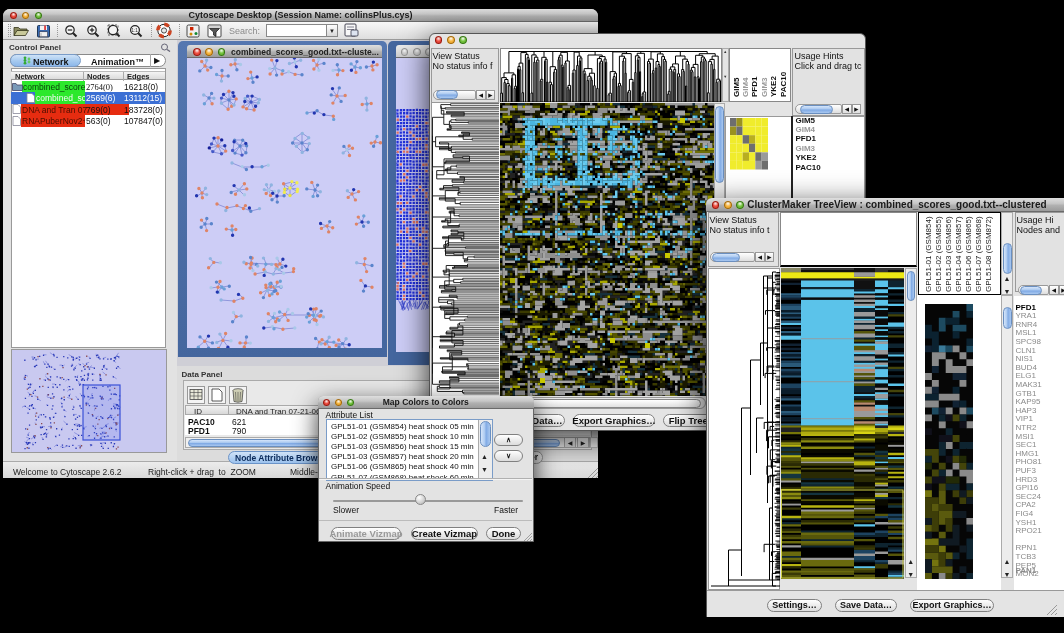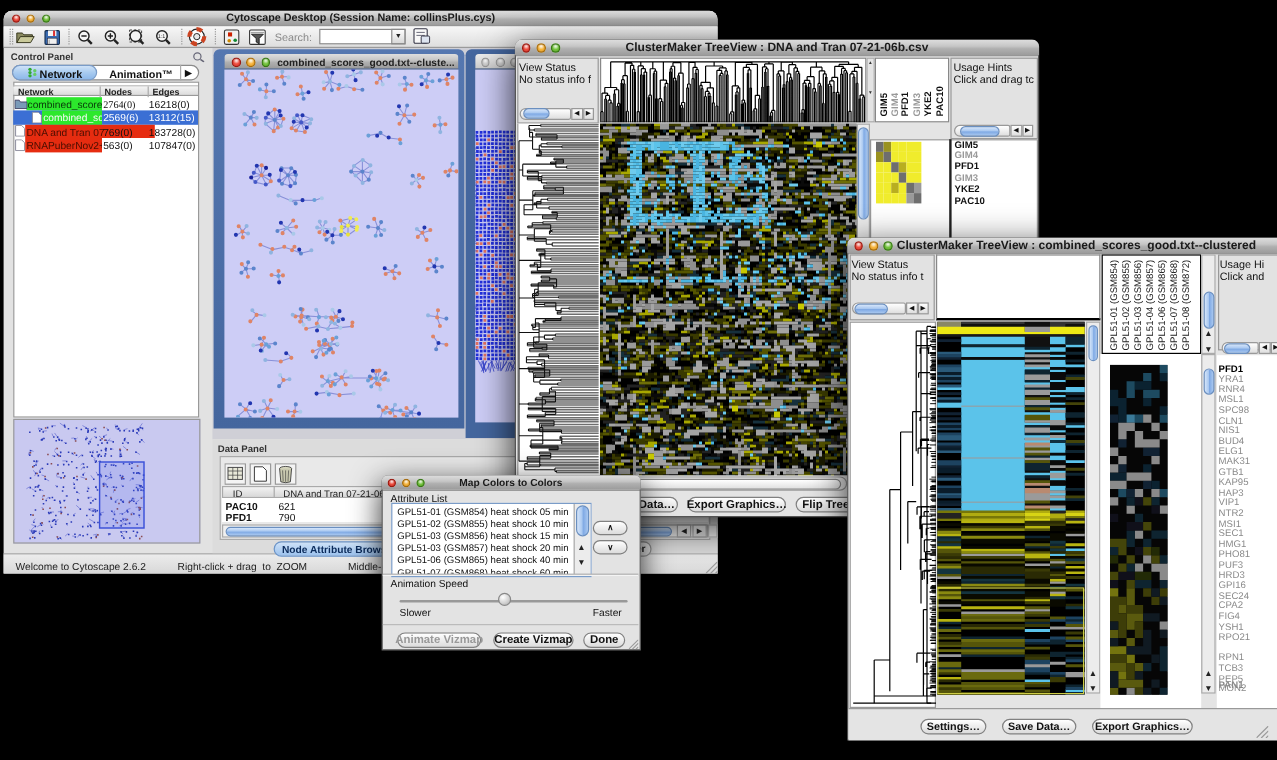--- a/index.html
+++ b/index.html
@@ -213,23 +213,20 @@
     <div style="position:absolute;left:185px;top:437px;width:405px;height:11px;background:#f0f0f0;border:1px solid #aaa;box-sizing:border-box;"></div>
     <div style="position:absolute;left:188px;top:438.5px;width:372px;height:8px;border-radius:8px;background:linear-gradient(#d5e5fa,#a9c8f0 45%,#7fa9e4 55%,#a9c8f0);border:1px solid #6a8fc0;box-sizing:border-box;"></div>
     <div style="position:absolute;left:564px;top:437px;width:12px;height:11px;background:linear-gradient(#fdfdfd,#ddd);border:1px solid #aaa;box-sizing:border-box;font-size:6px;text-align:center;line-height:10px;color:#222;">◀</div>
     <div style="position:absolute;left:577px;top:437px;width:12px;height:11px;background:linear-gradient(#fdfdfd,#ddd);border:1px solid #aaa;box-sizing:border-box;font-size:6px;text-align:center;line-height:10px;color:#222;">▶</div>
     <div style="position:absolute;left:590px;top:437px;width:8px;height:11px;background:#f4f4f4;border:1px solid #bbb;box-sizing:border-box;"></div>
     <div style="position:absolute;left:322px;top:451px;width:221px;height:13px;background:linear-gradient(#fdfdfd,#e4e4e4);border:1px solid #999;border-radius:7px;box-sizing:border-box;text-align:right;font-size:8.5px;font-weight:bold;color:#222;padding-right:4px;">Edge Attribute Browser</div>
     <div style="position:absolute;left:228px;top:451px;width:96px;height:13px;background:linear-gradient(#cfe2f7,#9cc2ee);border:1px solid #6a93c8;border-radius:7px;box-sizing:border-box;overflow:hidden;">
       <span style="position:absolute;left:6px;top:1px;font-size:8.5px;font-weight:bold;color:#0a2a5a;white-space:nowrap;">Node Attribute Brows</span>
     </div>
     <div style="position:absolute;left:429px;top:33px;width:437px;height:398px;background:#e4e4e4;border:1px solid #555;border-radius:6px 6px 0 0;box-sizing:border-box;box-shadow:0 8px 30px rgba(0,0,0,0.8);"></div>
-    <div style="position:absolute;left:429px;top:33px;width:437px;height:14px;background:linear-gradient(#dedede,#c6c6c6 42%,#b0b0b0 58%,#9b9b9b);border-bottom:1px solid #6a6a6a;border-radius:6px 6px 0 0;box-sizing:border-box;">
-      <div style="position:absolute;left:0;right:0;top:50%;transform:translateY(-52%);text-align:center;font-size:10px;font-weight:bold;color:#1a1a1a;white-space:nowrap;">ClusterMaker TreeView : DNA and Tran 07-21-06b.csv</div>
-    </div>
     <div style="position:absolute;left:434.6px;top:36.3px;width:7.8px;height:7.8px;border-radius:50%;background:radial-gradient(circle at 50% 30%,#ffffffcc 0 8%,transparent 42%),#ef4d3f;box-shadow:inset 0 0 1px 1px #8c130b;"></div>
     <div style="position:absolute;left:446.9px;top:36.3px;width:7.8px;height:7.8px;border-radius:50%;background:radial-gradient(circle at 50% 30%,#ffffffcc 0 8%,transparent 42%),#f8b63e;box-shadow:inset 0 0 1px 1px #985f05;"></div>
     <div style="position:absolute;left:459.2px;top:36.3px;width:7.8px;height:7.8px;border-radius:50%;background:radial-gradient(circle at 50% 30%,#ffffffcc 0 8%,transparent 42%),#75c53e;box-shadow:inset 0 0 1px 1px #2e6b10;"></div>
     <div style="position:absolute;left:430.5px;top:47.5px;width:68px;height:55.5px;background:#e2e2e2;border:1px solid #999;box-sizing:border-box;"></div>
     <div style="position:absolute;left:432.5px;top:51px;font-size:9px;color:#111;">View Status</div>
     <div style="position:absolute;left:432.5px;top:60.5px;font-size:9px;color:#111;white-space:nowrap;">No status info f</div>
     <div style="position:absolute;left:433px;top:89.5px;width:43.0px;height:10px;border-radius:5.0px 2px 2px 5.0px;background:linear-gradient(#ffffff,#dedede);border:1px solid #999;box-sizing:border-box;"></div>
     <div style="position:absolute;left:435.5px;top:90.0px;width:22px;height:9px;border-radius:9px;background:linear-gradient(#d5e5fa,#a9c8f0 45%,#7fa9e4 55%,#a9c8f0);border:1px solid #6a8fc0;box-sizing:border-box;"></div>
     <div style="position:absolute;left:476.0px;top:89.5px;width:9.5px;height:10px;background:linear-gradient(#ffffff,#dedede);border:1px solid #999;box-sizing:border-box;font-size:5.5px;color:#111;text-align:center;line-height:9px;">◀</div>
     <div style="position:absolute;left:485.5px;top:89.5px;width:9.5px;height:10px;background:linear-gradient(#ffffff,#dedede);border:1px solid #999;box-sizing:border-box;font-size:5.5px;color:#111;text-align:center;line-height:9px;">▶</div>
@@ -358,21 +355,21 @@
     <div style="position:absolute;left:974px;top:292px;font-size:8px;color:#222;transform:rotate(-90deg);transform-origin:0 0;white-space:nowrap;">GPL51-07 (GSM868)</div>
     <div style="position:absolute;left:984px;top:292px;font-size:8px;color:#222;transform:rotate(-90deg);transform-origin:0 0;white-space:nowrap;">GPL51-08 (GSM872)</div>
     <div style="position:absolute;left:1001px;top:212px;width:12px;height:83px;background:#ececec;border:1px solid #aaa;box-sizing:border-box;"></div>
     <div style="position:absolute;left:1002.5px;top:243px;width:9px;height:31px;border-radius:9px;background:linear-gradient(90deg,#d5e5fa,#a9c8f0 45%,#7fa9e4 55%,#a9c8f0);border:1px solid #6a8fc0;box-sizing:border-box;"></div>
     <div style="position:absolute;left:1001px;top:275px;width:12px;height:20px;display:flex;flex-direction:column;align-items:center;justify-content:space-between;font-size:7px;color:#222;">
       <span>▲</span>
       <span>▼</span>
     </div>
     <div style="position:absolute;left:1014.5px;top:212px;width:60px;height:80px;background:#e2e2e2;border:1px solid #999;box-sizing:border-box;"></div>
     <div style="position:absolute;left:1016.5px;top:215px;font-size:9px;color:#111;">Usage Hi</div>
-    <div style="position:absolute;left:1016.5px;top:224.5px;font-size:9px;color:#111;">Click and</div>
+    <div style="position:absolute;left:1016.5px;top:224.5px;font-size:9px;color:#111;">Nodes and</div>
     <div style="position:absolute;left:1018px;top:285px;width:31.0px;height:10px;border-radius:5.0px 2px 2px 5.0px;background:linear-gradient(#ffffff,#dedede);border:1px solid #999;box-sizing:border-box;"></div>
     <div style="position:absolute;left:1019.5px;top:285.5px;width:22px;height:9px;border-radius:9px;background:linear-gradient(#d5e5fa,#a9c8f0 45%,#7fa9e4 55%,#a9c8f0);border:1px solid #6a8fc0;box-sizing:border-box;"></div>
     <div style="position:absolute;left:1049.0px;top:285px;width:9.5px;height:10px;background:linear-gradient(#ffffff,#dedede);border:1px solid #999;box-sizing:border-box;font-size:5.5px;color:#111;text-align:center;line-height:9px;">◀</div>
     <div style="position:absolute;left:1058.5px;top:285px;width:9.5px;height:10px;background:linear-gradient(#ffffff,#dedede);border:1px solid #999;box-sizing:border-box;font-size:5.5px;color:#111;text-align:center;line-height:9px;">▶</div>
     <div style="position:absolute;left:707.5px;top:268px;width:72px;height:322px;background:#fff;border:1px solid #999;box-sizing:border-box;"></div>
     <svg style="position:absolute;left:707.5px;top:268px;" width="72" height="322" viewBox="0 0 72 322">
       <path d="M64.5 4V318M59.5 8V235M55.5 8V108M52.5 75V137M42.5 92V207M33.5 140V308M20.5 282V318M48.5 150V185M61.5 240V312M55.5 8H64.5M59.5 10H64.5M52.5 75H59.5M42.5 92H52.5M33.5 140H42.5M20.5 282H33.5M48.5 150H55.5M61.5 240H64.5M55.5 20H68M59.5 60H68M64.5 4H68M64.5 318H68M62.3 181.9h4.5M62.3 181.9v10.4M64.9 207.4h1.7M64.9 207.4v11.2M62.2 207.3h6.7M62.2 207.3v7.5M60.5 168.8h7.5M60.5 168.8v11.5M59.1 98.0h7.1M59.1 98.0v7.5M63.4 193.6h5.2M63.4 193.6v6.8M61.6 293.5h4.8M61.6 293.5v9.1M65.8 21.5h0.8M65.8 21.5v5.6M63.5 283.8h3.5M63.5 283.8v4.1M58.7 79.7h8.8M58.7 79.7v3.1M59.9 99.0h6.4M59.9 99.0v4.7M64.7 14.3h3.0M64.7 14.3v9.7M57.5 42.6h9.5M57.5 42.6v4.1M58.8 22.0h7.8M58.8 22.0v4.8M60.6 208.0h6.5M60.6 208.0v7.3M63.9 172.2h2.4M63.9 172.2v5.8M59.8 154.1h6.5M59.8 154.1v10.0M56.1 276.3h11.2M56.1 276.3v7.9M64.9 102.4h1.6M64.9 102.4v9.3M62.1 158.4h4.1M62.1 158.4v3.3M63.3 191.7h4.0M63.3 191.7v7.2M58.6 162.2h10.3M58.6 162.2v10.9M56.2 154.4h12.2M56.2 154.4v6.6M57.1 105.4h11.1M57.1 105.4v4.7M58.9 198.1h9.4M58.9 198.1v8.6M64.3 305.4h4.1M64.3 305.4v6.9" stroke="#000" stroke-width="1" fill="none"></path>
       <path d="M68.7 92.8H72M68.0 76.0H72M68.6 53.1H72M68.3 64.0H72M66.7 25.9H72M68.0 30.0H72M67.0 59.0H72M68.9 22.1H72M68.8 10.9H72M67.9 78.1H72M68.2 99.6H72M68.8 4.7H72M68.8 43.7H72M66.8 82.1H72M66.6 7.8H72M68.5 78.9H72M66.8 25.9H72M68.5 39.2H72M68.7 75.1H72M68.4 96.9H72M66.5 84.2H72M68.7 4.6H72M67.3 63.4H72M67.3 16.3H72M67.7 36.6H72M67.0 47.2H72M67.0 11.9H72M66.8 16.3H72M66.8 43.8H72M67.9 80.8H72M68.1 48.2H72M66.6 26.5H72M67.3 11.6H72M67.1 38.7H72M68.6 33.4H72M67.6 4.8H72M67.2 40.8H72M67.1 73.6H72M66.9 8.1H72M67.4 97.9H72M68.9 15.2H72M68.9 65.9H72M68.5 35.8H72M67.1 8.0H72M67.8 80.3H72M67.5 79.8H72M66.7 88.1H72M67.0 63.9H72M68.7 23.1H72M68.5 45.3H72M68.3 31.3H72M68.1 91.1H72M68.2 26.5H72M68.5 95.3H72M67.5 46.6H72M68.4 13.5H72M67.0 19.2H72M66.9 7.2H72M67.7 40.8H72M67.6 20.8H72M66.7 76.8H72M67.8 17.0H72M68.8 90.8H72M66.7 58.6H72M69.0 87.9H72M67.8 90.3H72M68.0 40.7H72M69.0 79.9H72M67.8 51.4H72M67.9 33.8H72M67.2 56.2H72M68.8 48.0H72M67.1 26.7H72M68.6 33.2H72M68.6 33.1H72M68.7 93.2H72M67.0 81.2H72M68.6 47.2H72M68.0 27.6H72M68.8 87.6H72M66.8 37.7H72M67.3 7.0H72M67.2 56.5H72M68.1 83.1H72M68.6 63.6H72M68.1 35.5H72M67.2 37.7H72M68.5 15.0H72M66.6 90.4H72M66.7 72.8H72M67.3 44.1H72M67.6 90.7H72M67.4 53.0H72M67.1 28.4H72M66.5 10.0H72M68.3 56.8H72M67.1 68.4H72M66.7 98.9H72M67.3 45.4H72M68.9 21.2H72M66.8 72.7H72M68.5 21.0H72M67.3 39.8H72M67.3 32.5H72M67.3 60.5H72M66.7 60.8H72M68.0 55.4H72M68.7 34.7H72M68.1 93.1H72M66.9 43.5H72M67.2 137.5H72M67.8 109.9H72M68.1 112.0H72M66.5 145.6H72M67.0 138.0H72M68.3 120.2H72M67.3 157.9H72M67.4 145.3H72M66.9 156.4H72M66.7 139.9H72M68.4 133.6H72M68.4 154.8H72M67.5 133.0H72M68.1 137.8H72M68.3 136.7H72M68.8 144.7H72M68.7 137.2H72M67.5 144.4H72M67.4 148.1H72M68.7 149.7H72M68.8 153.8H72M67.7 141.5H72M68.1 117.3H72M67.4 153.6H72M68.4 112.6H72M67.0 154.6H72M66.8 108.3H72M68.6 133.1H72M68.5 114.9H72M67.0 102.8H72M68.4 132.8H72M68.2 129.6H72M67.4 121.6H72M66.5 131.3H72M67.4 112.0H72M67.0 139.4H72M69.0 114.6H72M67.5 139.0H72M68.3 147.0H72M67.9 149.0H72M66.7 203.0H72M67.5 190.0H72M67.4 177.9H72M67.1 222.0H72M67.3 168.0H72M66.6 171.8H72M67.9 223.9H72M67.8 161.9H72M67.7 172.2H72M68.9 226.1H72M68.5 187.8H72M66.7 194.5H72M68.5 188.0H72M68.3 214.4H72M67.5 229.1H72M68.5 209.2H72M68.7 224.7H72M67.4 221.1H72M68.0 186.5H72M67.3 168.4H72M67.0 186.0H72M68.1 173.0H72M66.6 181.7H72M68.9 215.9H72M68.2 175.7H72M67.1 165.8H72M68.1 171.5H72M68.6 199.1H72M68.4 206.2H72M68.0 221.2H72M66.9 175.8H72M68.6 220.0H72M68.9 205.2H72M67.5 216.6H72M67.6 173.0H72M68.7 224.2H72M66.5 160.4H72M68.8 191.3H72M68.6 221.5H72M67.0 164.8H72M67.6 214.2H72M68.9 182.3H72M67.7 161.2H72M68.3 221.8H72M67.2 222.2H72M68.9 199.2H72M67.6 169.3H72M66.9 229.4H72M68.4 214.2H72M69.0 178.0H72M66.8 214.6H72M68.7 229.3H72M66.6 193.6H72M68.0 214.9H72M66.7 212.1H72M68.5 193.6H72M66.9 211.0H72M67.6 183.1H72M69.0 192.1H72M66.5 225.3H72M66.8 203.3H72M67.8 220.5H72M68.8 222.8H72M66.9 225.4H72M68.4 164.5H72M68.4 192.6H72M67.5 191.0H72M67.4 211.4H72M67.5 194.7H72M66.7 207.2H72M68.0 267.9H72M68.8 286.2H72M68.9 260.4H72M67.5 287.6H72M67.4 276.1H72M66.6 283.5H72M67.4 303.6H72M66.7 231.0H72M67.2 257.8H72M67.4 298.7H72M67.2 305.1H72M68.9 258.3H72M68.8 300.4H72M66.7 239.4H72M67.3 287.0H72M66.7 238.6H72M67.3 256.5H72M69.0 284.4H72M68.5 243.9H72M68.7 278.7H72M68.8 311.3H72M68.3 240.8H72M67.5 293.5H72M68.4 232.6H72M68.4 281.5H72M68.3 292.0H72M68.9 233.6H72M67.4 308.4H72M68.8 294.4H72M67.3 265.4H72M68.5 279.4H72M68.2 263.8H72M67.4 308.3H72M66.9 304.6H72M68.6 278.7H72M67.2 263.2H72M67.4 252.8H72M67.5 262.0H72M68.0 250.0H72M67.2 248.2H72M68.8 268.2H72M67.0 252.6H72M68.0 293.5H72M68.9 239.9H72M68.1 246.4H72M68.6 249.6H72M68.1 260.3H72M68.3 295.2H72M67.3 255.5H72M67.8 277.8H72M66.7 288.6H72M66.5 235.3H72M66.9 296.0H72M67.6 291.7H72M68.1 308.3H72M66.8 299.4H72M67.5 303.3H72M68.6 233.5H72M68.1 249.2H72M67.6 231.4H72M67.6 268.2H72M67.2 297.8H72M66.9 304.7H72M67.2 309.4H72M68.8 285.6H72M68.6 285.8H72M68.9 237.2H72M68.2 233.4H72M68.4 297.6H72M68.0 289.6H72M67.1 310.9H72M68.5 304.6H72M67.7 245.7H72M66.9 265.7H72M68.6 299.9H72M66.6 291.6H72M68.8 289.8H72M68.8 288.9H72M68.3 308.7H72M67.3 290.9H72M67.3 293.3H72M67.3 251.8H72M66.6 255.3H72M67.2 242.3H72M66.6 247.8H72M68.6 290.3H72M68.3 257.3H72M66.6 301.2H72M68.0 277.0H72M68.8 244.1H72M67.8 296.0H72M68.6 274.0H72M68.7 234.7H72M67.3 273.0H72M67.9 251.3H72" stroke="#000" stroke-width="0.8" fill="none"></path>
       <path d="M20.5 312H72M3 318H72" stroke="#000" stroke-width="1" fill="none"></path>
     </svg>

